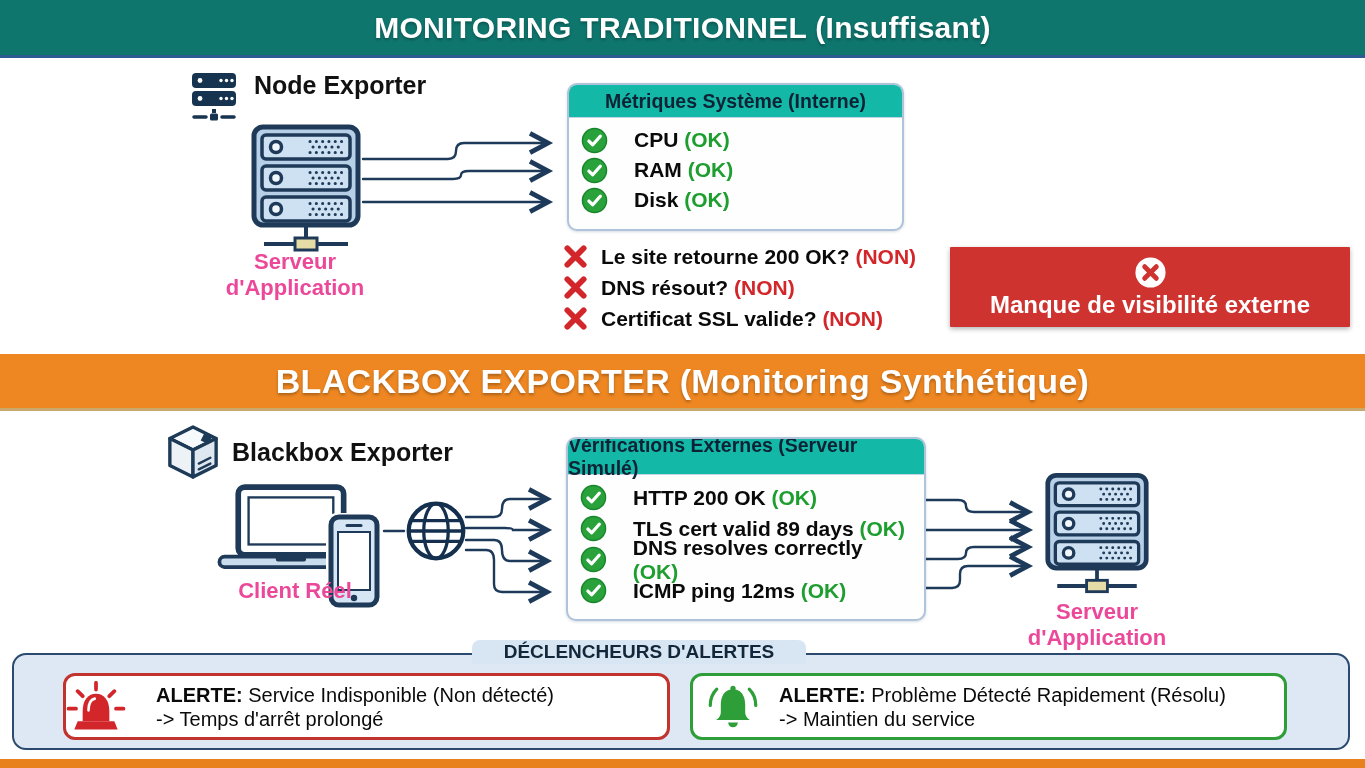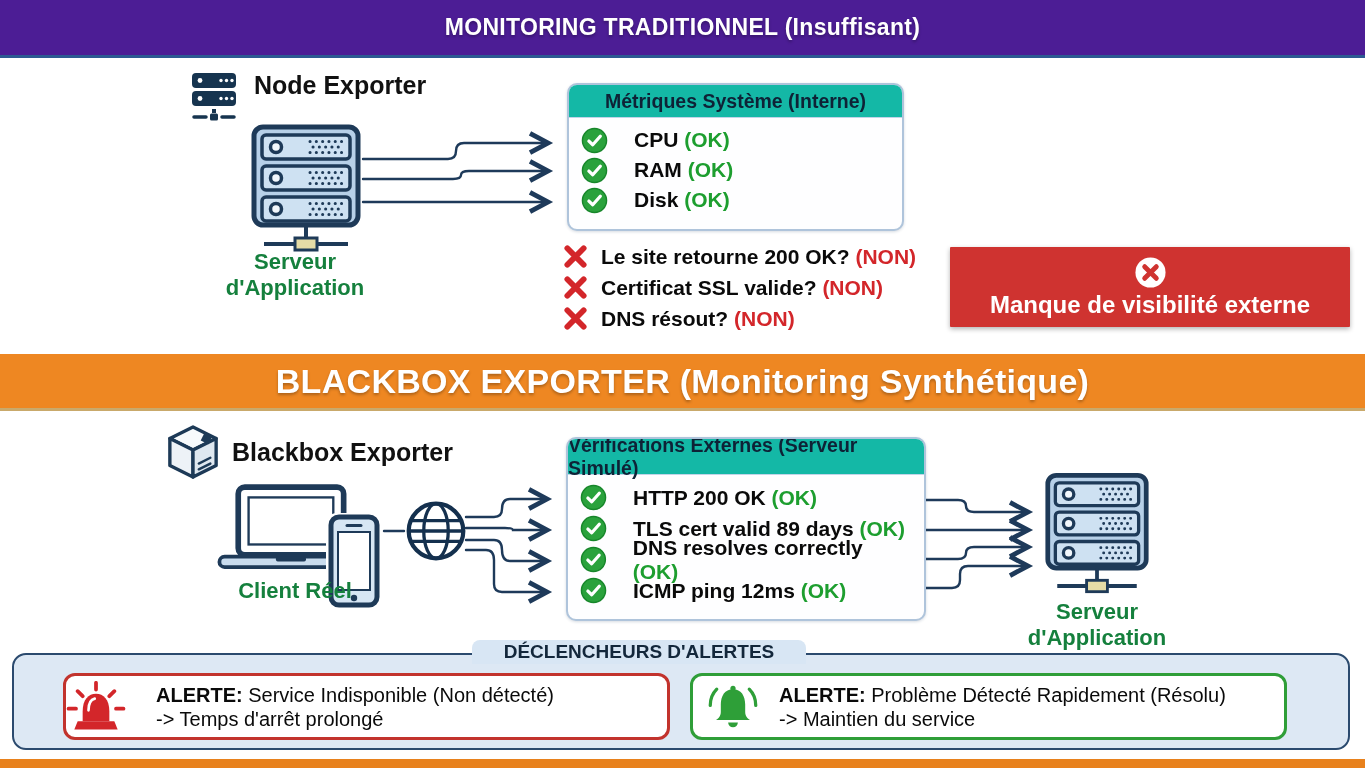--- a/index.html
+++ b/index.html
@@ -1,25 +1,25 @@
 <!DOCTYPE html>
 <html><head>
 <meta charset="utf-8">
 <style>
   html,body{margin:0;padding:0;background:#fff;}
   .canvas{position:relative;width:1365px;height:768px;background:#fff;overflow:hidden;
           font-family:"Liberation Sans","DejaVu Sans",sans-serif;color:#0b0b0b;}
   .banner{position:absolute;left:0;width:1365px;display:flex;align-items:center;justify-content:center;
           color:#fff;font-weight:800;text-shadow:0 2px 3px rgba(0,0,0,.28);letter-spacing:.3px;}
-  .banner-blue{top:0;height:55px;background:#4c1d95;border-bottom:3px solid #2C5A92;font-size:23px;}
+  .banner-blue{top:0;height:55px;background:#0f766e;border-bottom:3px solid #2C5A92;font-size:30px;}
   .banner-orange{top:354px;height:54px;background:#EE8722;border-bottom:3px solid #C9A96B;font-size:34px;}
 
   .abs{position:absolute;}
   .h-label{font-weight:800;color:#111;font-size:25px;}
-  .cap-label{font-weight:700;color:#15803d;font-size:22px;text-align:center;}
+  .cap-label{font-weight:700;color:#ec4899;font-size:22px;text-align:center;}
 
   .panel{position:absolute;background:#FEFEFF;border:2px solid #AFC4DB;border-radius:10px;
          box-shadow:0 1px 3px rgba(30,58,90,.18);overflow:hidden;}
   .panel-header{background:#14b8a6;border-bottom:1.5px solid #C2D4E8;display:flex;align-items:center;
                 justify-content:center;font-weight:700;color:#0e2236;}
   .panel-body{padding:7px 12px 0 12px;}
   .row{display:flex;align-items:center;gap:26px;}
   .row .lbl{font-weight:700;color:#0a0a0a;}
   .ok{color:#1D9E2F;font-weight:800;}
   .non{color:#D3262A;font-weight:800;}
@@ -157,27 +157,27 @@
     <div class="row">
       <svg width="25" height="25" viewBox="0 0 26 26">
           <path d="M4.5 4.5 L21.5 21.5 M21.5 4.5 L4.5 21.5" stroke="#D3262A" stroke-width="6" stroke-linecap="round"></path>
         </svg>
       <span class="itxt"><span class="lbl">Le site retourne 200 OK?</span> <span class="non">(NON)</span></span>
     </div>
     <div class="row">
       <svg width="25" height="25" viewBox="0 0 26 26">
           <path d="M4.5 4.5 L21.5 21.5 M21.5 4.5 L4.5 21.5" stroke="#D3262A" stroke-width="6" stroke-linecap="round"></path>
         </svg>
-      <span class="itxt"><span class="lbl">Certificat SSL valide?</span> <span class="non">(NON)</span></span>
+      <span class="itxt"><span class="lbl">DNS résout?</span> <span class="non">(NON)</span></span>
     </div>
     <div class="row">
       <svg width="25" height="25" viewBox="0 0 26 26">
           <path d="M4.5 4.5 L21.5 21.5 M21.5 4.5 L4.5 21.5" stroke="#D3262A" stroke-width="6" stroke-linecap="round"></path>
         </svg>
-      <span class="itxt"><span class="lbl">DNS résout?</span> <span class="non">(NON)</span></span>
+      <span class="itxt"><span class="lbl">Certificat SSL valide?</span> <span class="non">(NON)</span></span>
     </div>
   </div>
 
   <div class="warning-box">
     <svg width="33" height="33" viewBox="0 0 34 34">
       <circle cx="17" cy="17" r="15.5" fill="#fff"></circle>
       <path d="M11 11 L23 23 M23 11 L11 23" stroke="#CF3330" stroke-width="5" stroke-linecap="round"></path>
     </svg>
     <div class="wtxt">Manque de visibilité externe</div>
   </div>

